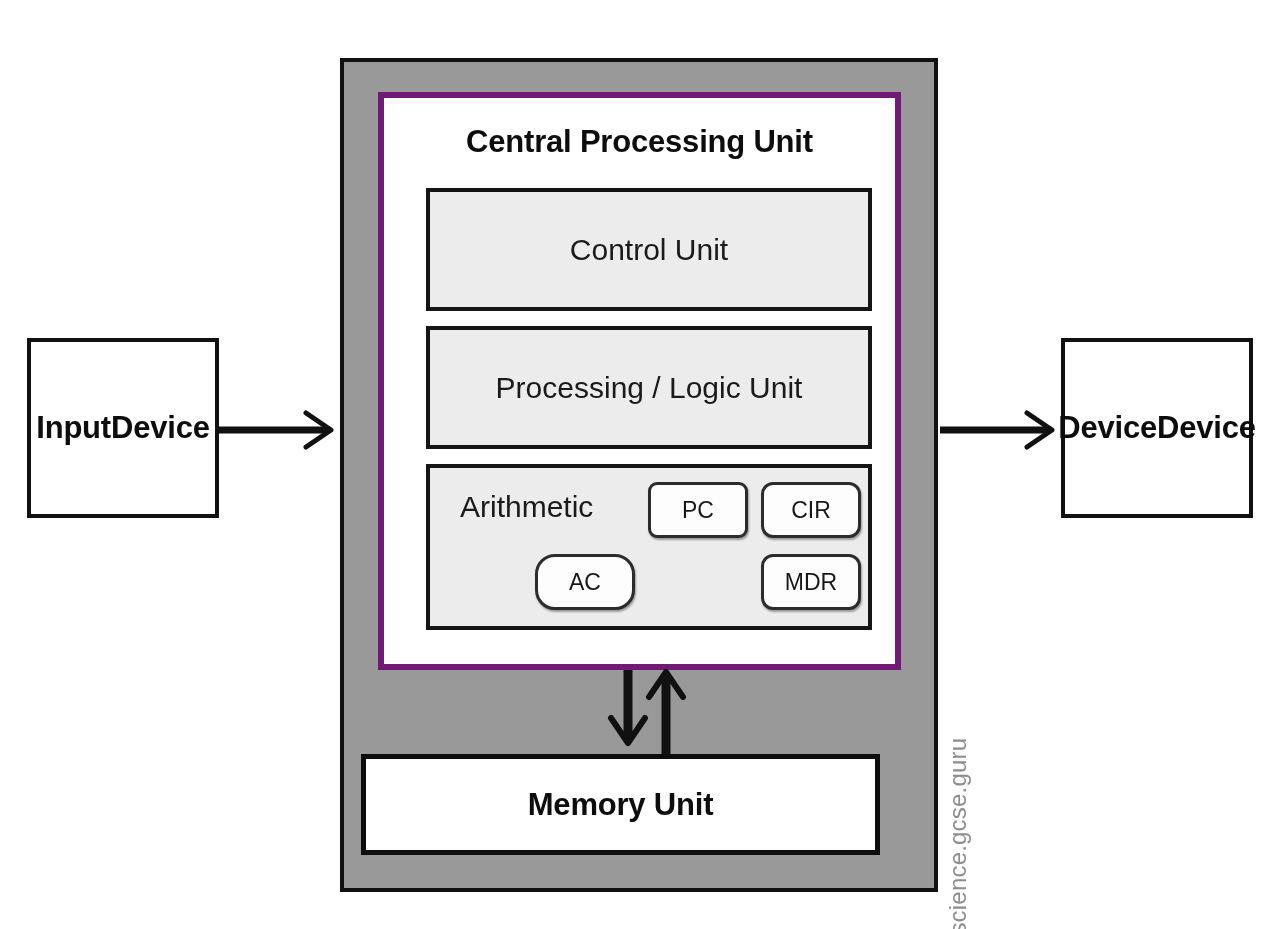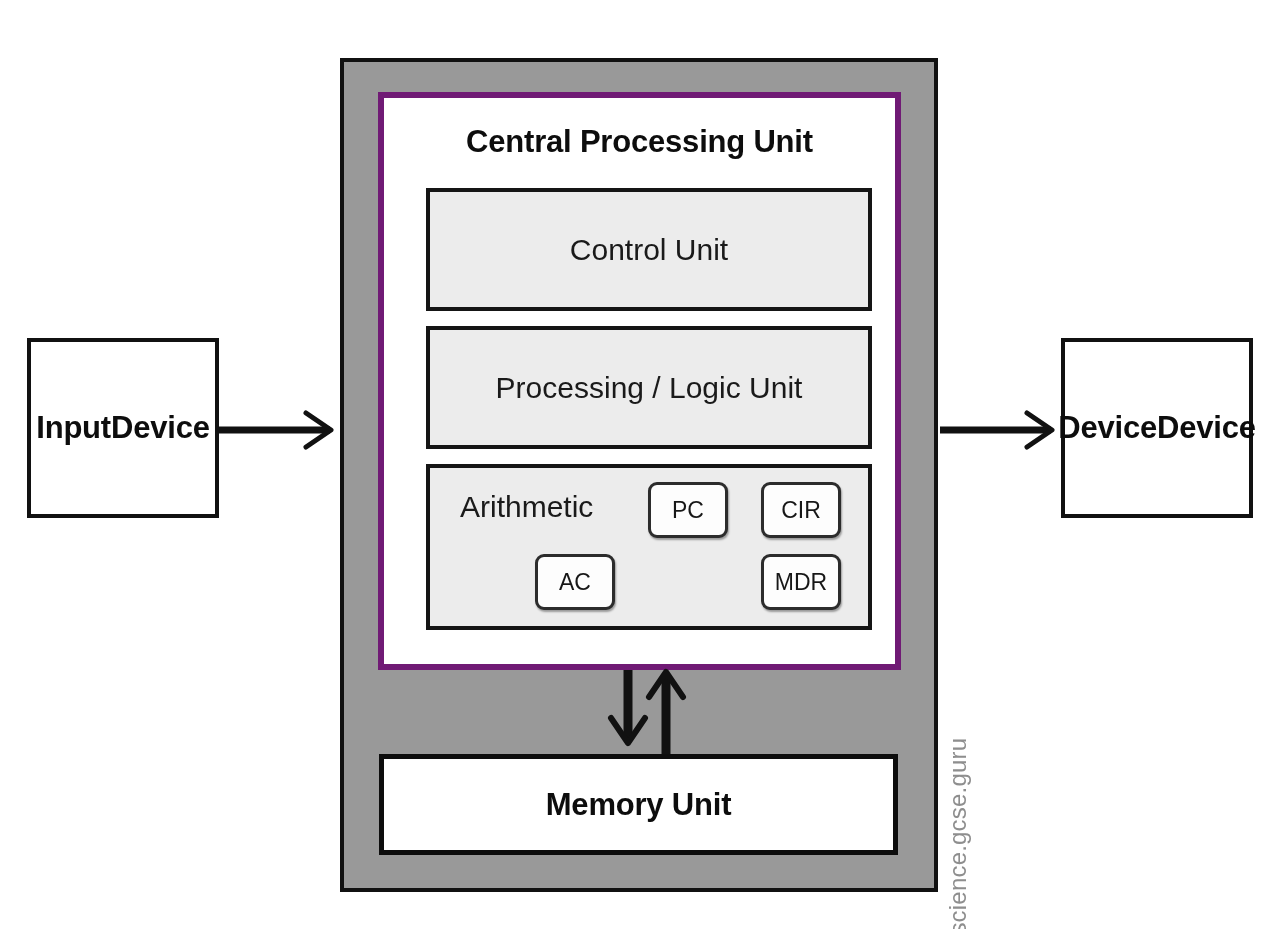--- a/index.html
+++ b/index.html
@@ -105,43 +105,43 @@
     position: absolute;
     left: 30px;
     top: 22px;
     font-size: 30px;
     color: #1a1a1a;
   }
 
   
   .register-chip {
     position: absolute;
-    width: 80px;
+    width: 100px;
     height: 56px;
     background: #fdfdfd;
     border: 3px solid #2c2c2c;
     border-radius: 9px;
     box-sizing: border-box;
     display: flex;
     align-items: center;
     justify-content: center;
     font-size: 23px;
     color: #171717;
     box-shadow: 1px 2px 2px rgba(0,0,0,0.35);
   }
   .chip-r1 { top: 14px; }
   .chip-r2 { top: 86px; }
-  .chip-c1 { left: 105px; }
+  .chip-c1 { left: 105px; border-radius: 20px; }
   .chip-c2 { left: 218px; }
-  .chip-c3 { left: 331px; }
+  .chip-c3 { left: 331px; border-radius: 12px; }
 
   
   #memory-unit {
     position: absolute;
-    left: 379px;
+    left: 361px;
     top: 754px;
     width: 519px;
     height: 101px;
     background: #ffffff;
     border: 5px solid #0d0d0d;
     box-sizing: border-box;
     display: flex;
     align-items: center;
     justify-content: center;
   }

